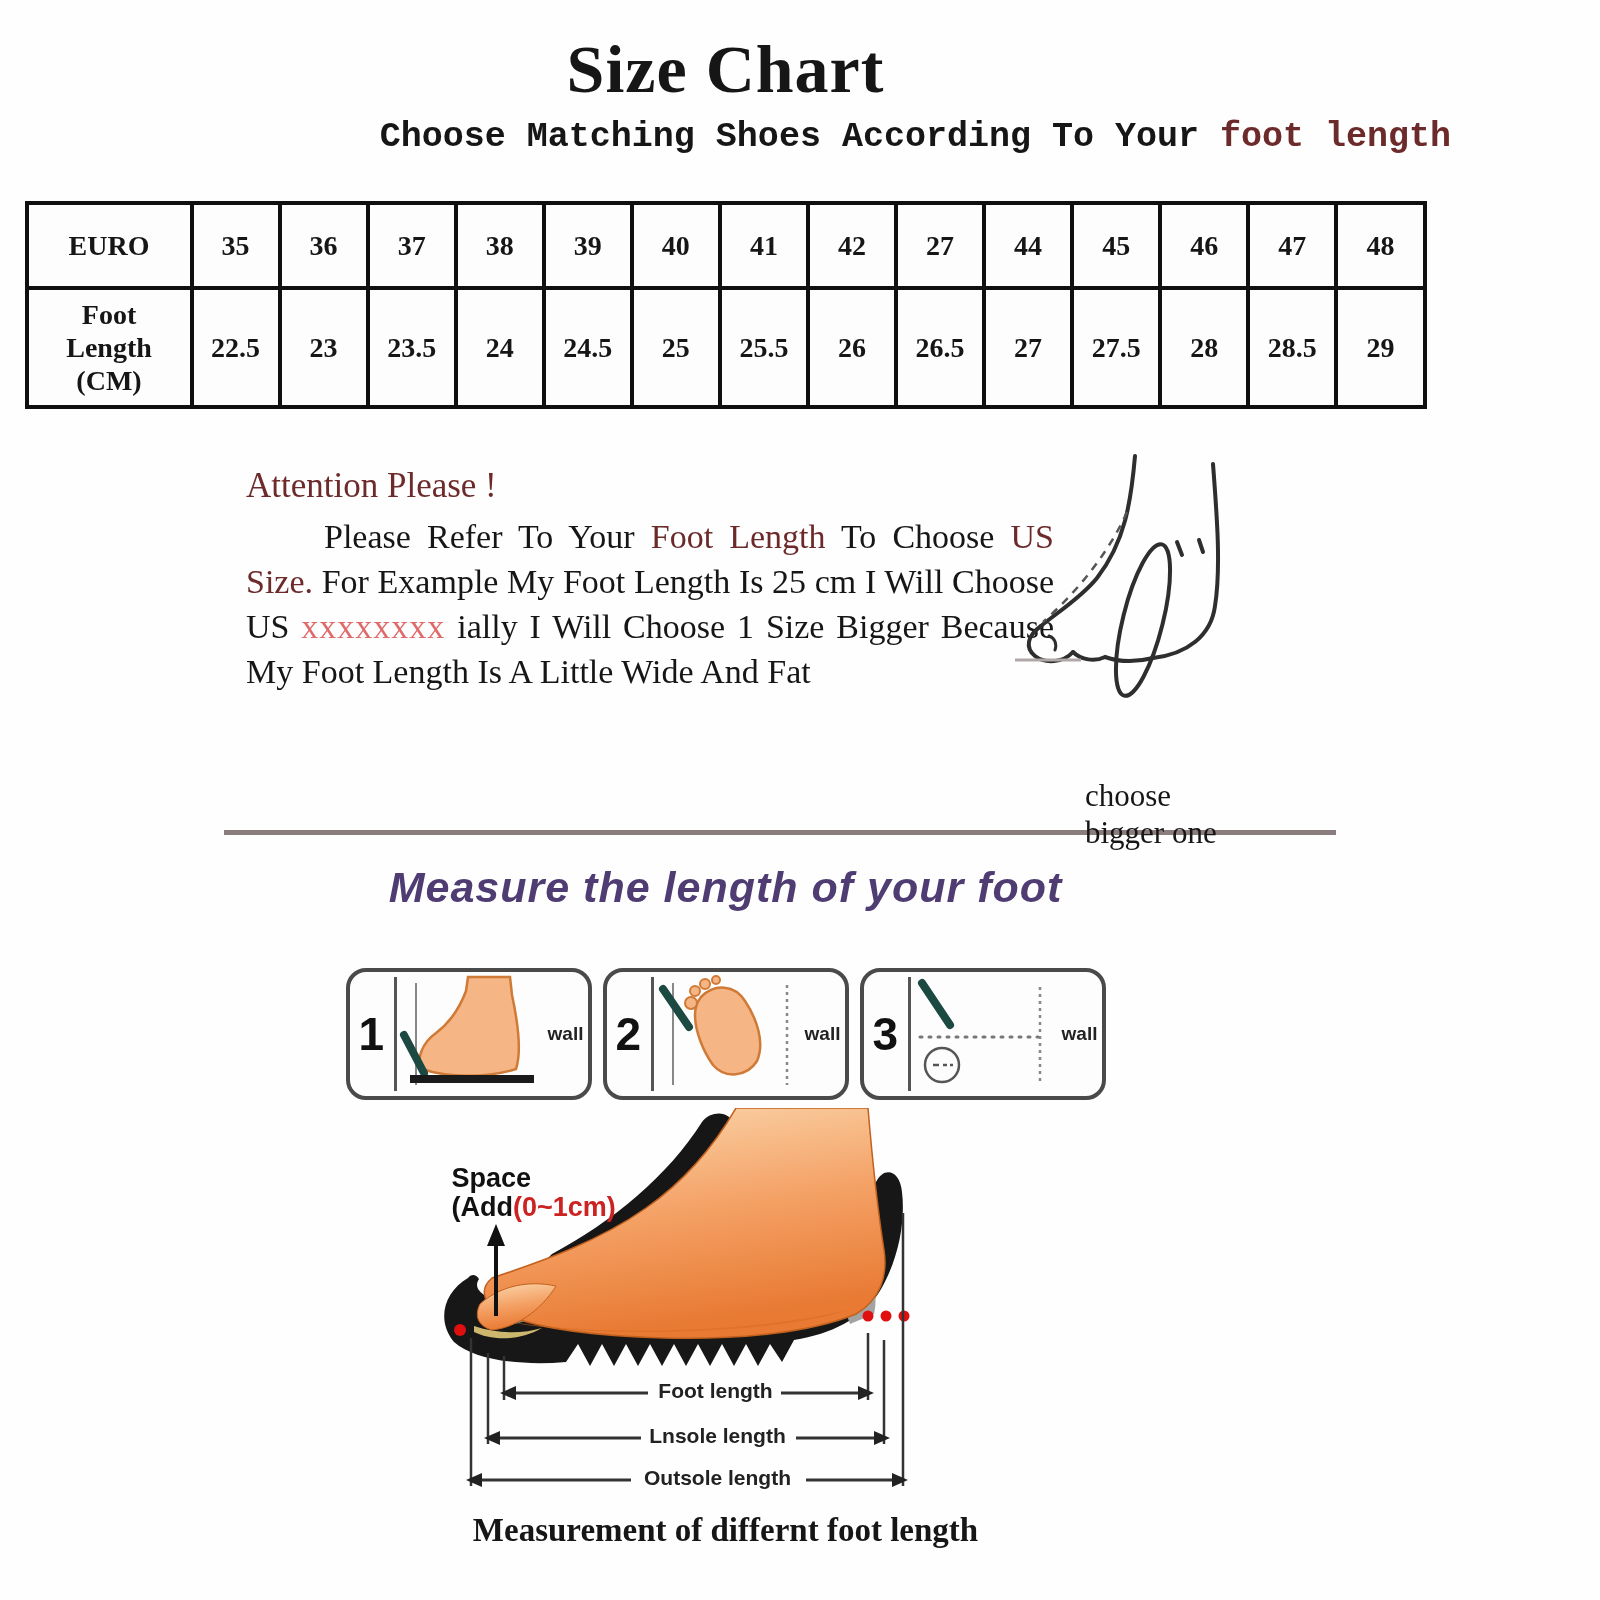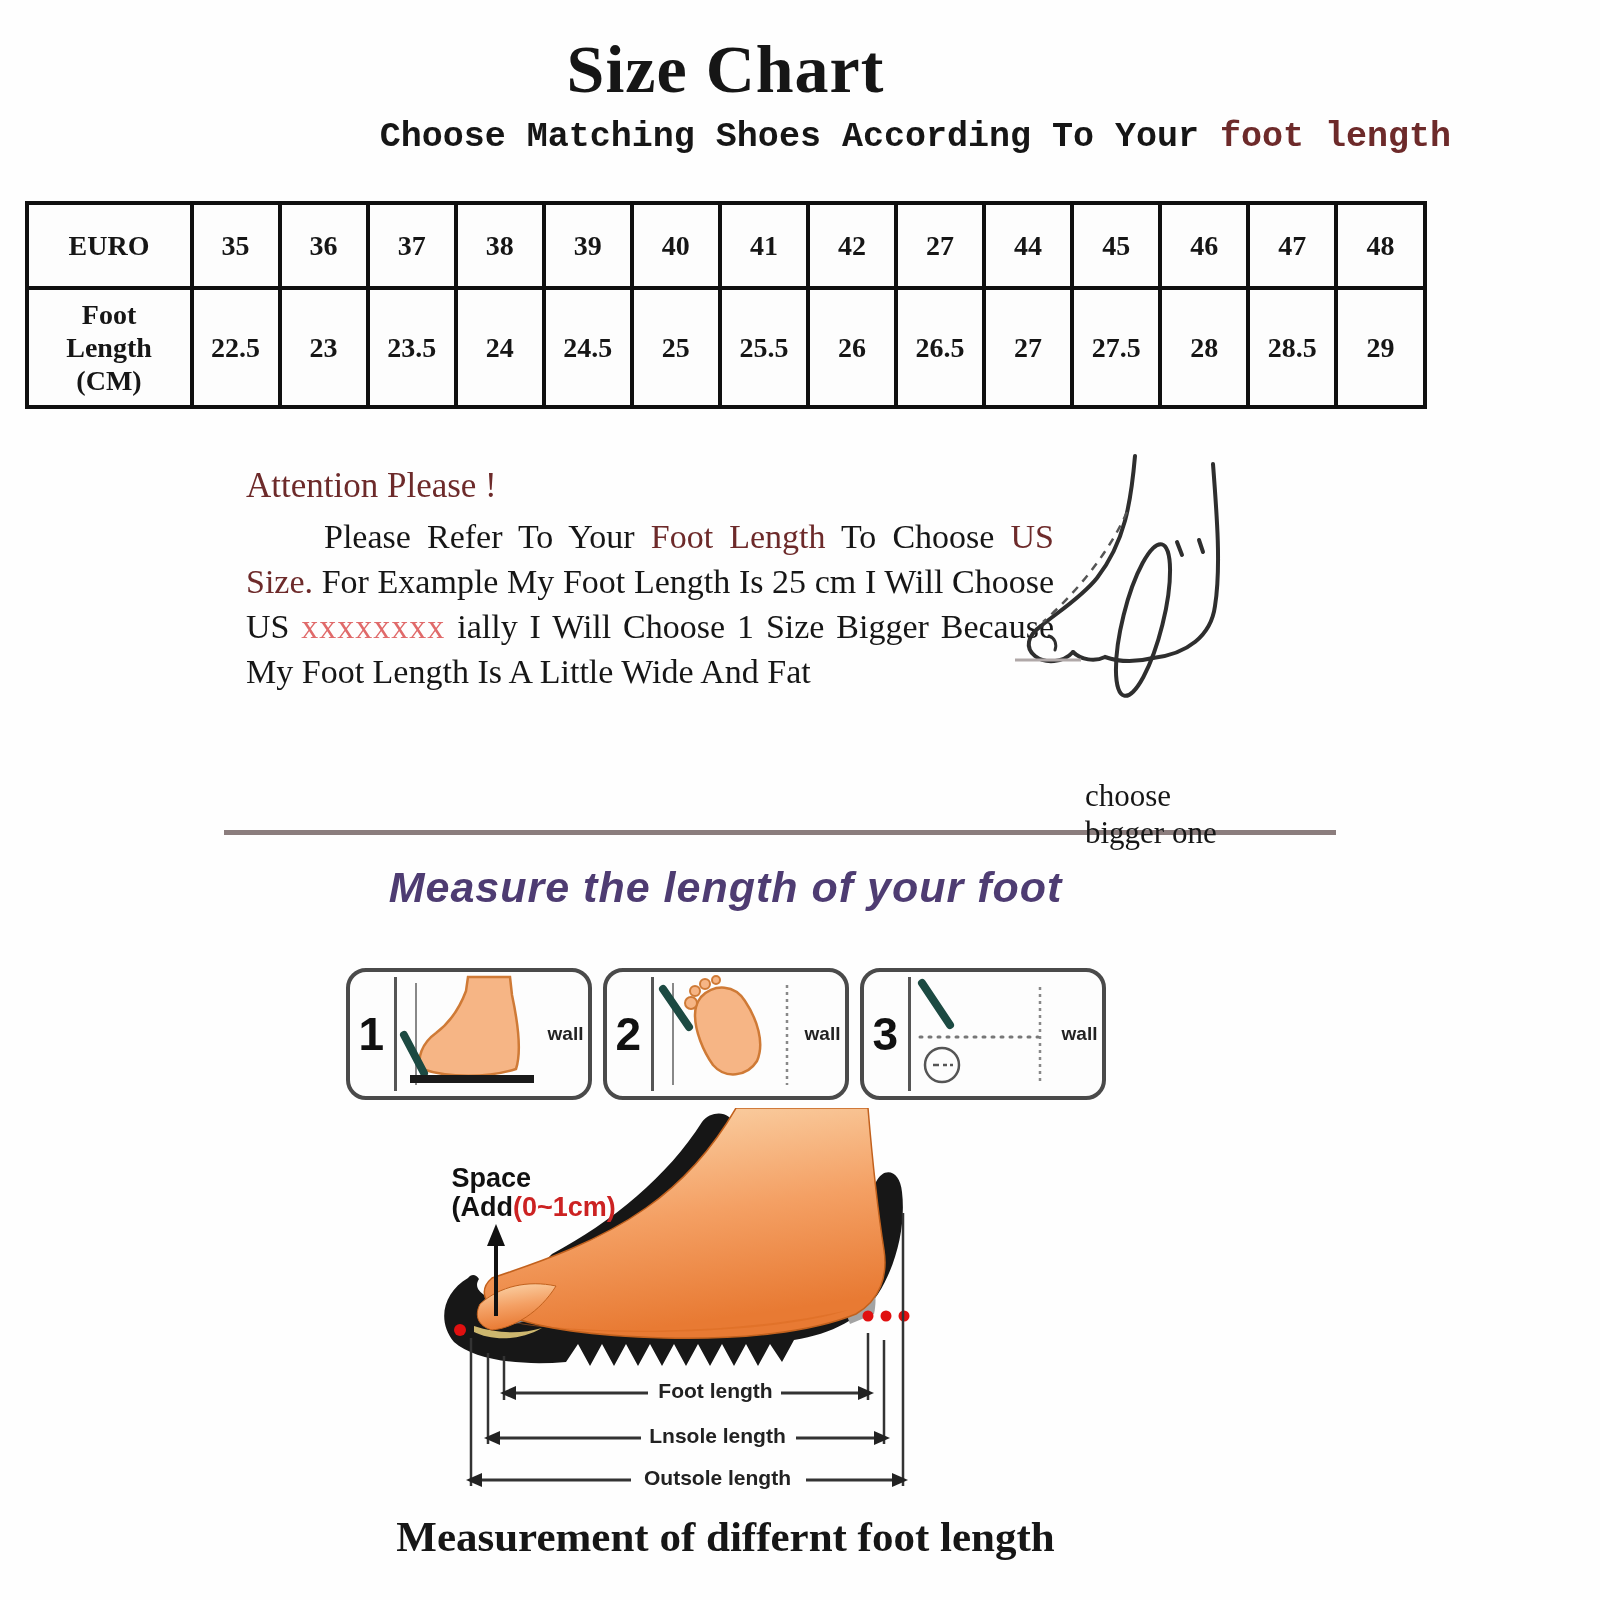--- a/index.html
+++ b/index.html
@@ -39,21 +39,21 @@
   .wall-label { position:absolute; right:4px; top:50%; transform:translateY(-50%); font-family:"Liberation Sans", sans-serif; font-weight:bold; font-size:19px; color:#222; background:rgba(253,253,253,.8); }
 
   .diagram { position:relative; width:620px; height:400px; margin:8px auto 0; }
   .space-label { position:absolute; left:36px; top:56px; font-family:"Liberation Sans", sans-serif; font-weight:bold; font-size:27px; line-height:1.08; color:#111; }
   .space-red { color:#cc2222; }
   .dim-label { position:absolute; font-family:"Liberation Sans", sans-serif; font-weight:bold; font-size:21px; color:#222; text-align:center; }
   .lab-foot { left:215px; top:271px; width:170px; }
   .lab-insole { left:214px; top:316px; width:176px; }
   .lab-outsole { left:208px; top:358px; width:188px; }
 
-  .caption { margin-top:4px; text-align:center; font-size:43px; font-weight:bold; }
+  .caption { margin-top:4px; text-align:center; font-size:33px; font-weight:bold; }
 </style>
 </head>
 <body>
 
 <div class="page">
 
   <div class="title">Size Chart</div>
 
   <div class="subtitle"><span>Choose Matching Shoes According To Your </span><span class="accent">foot length</span></div>
 

